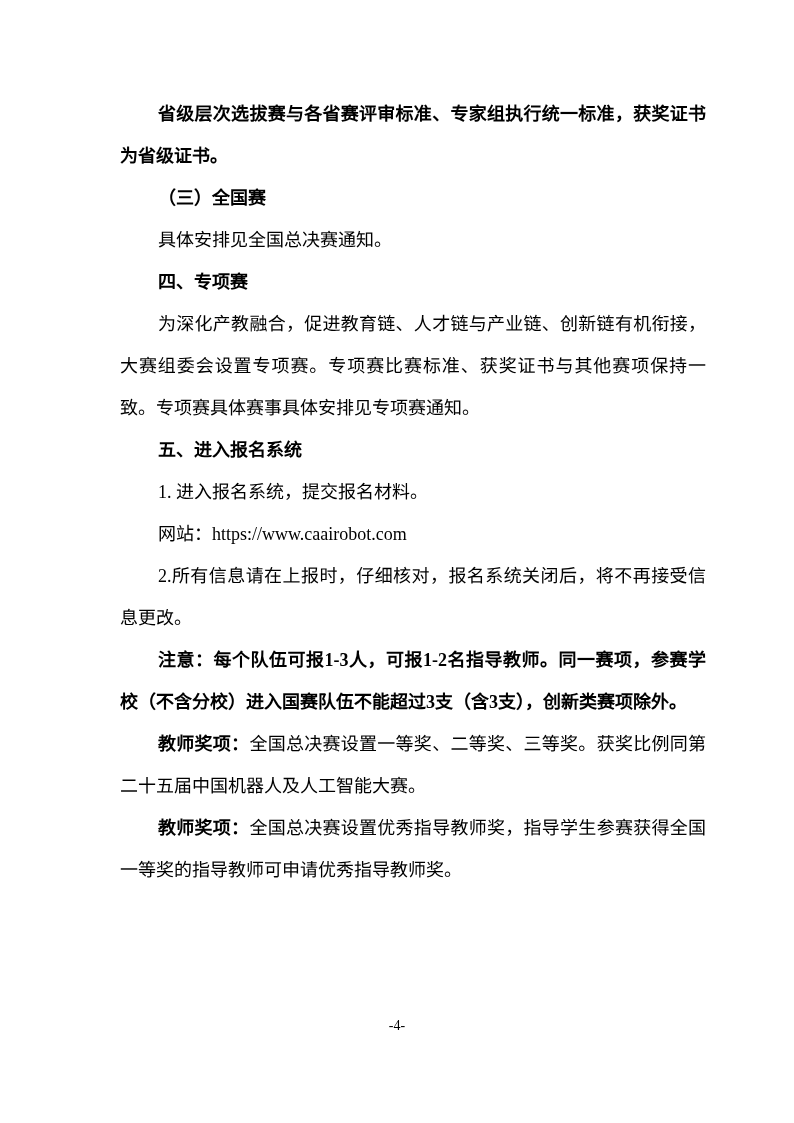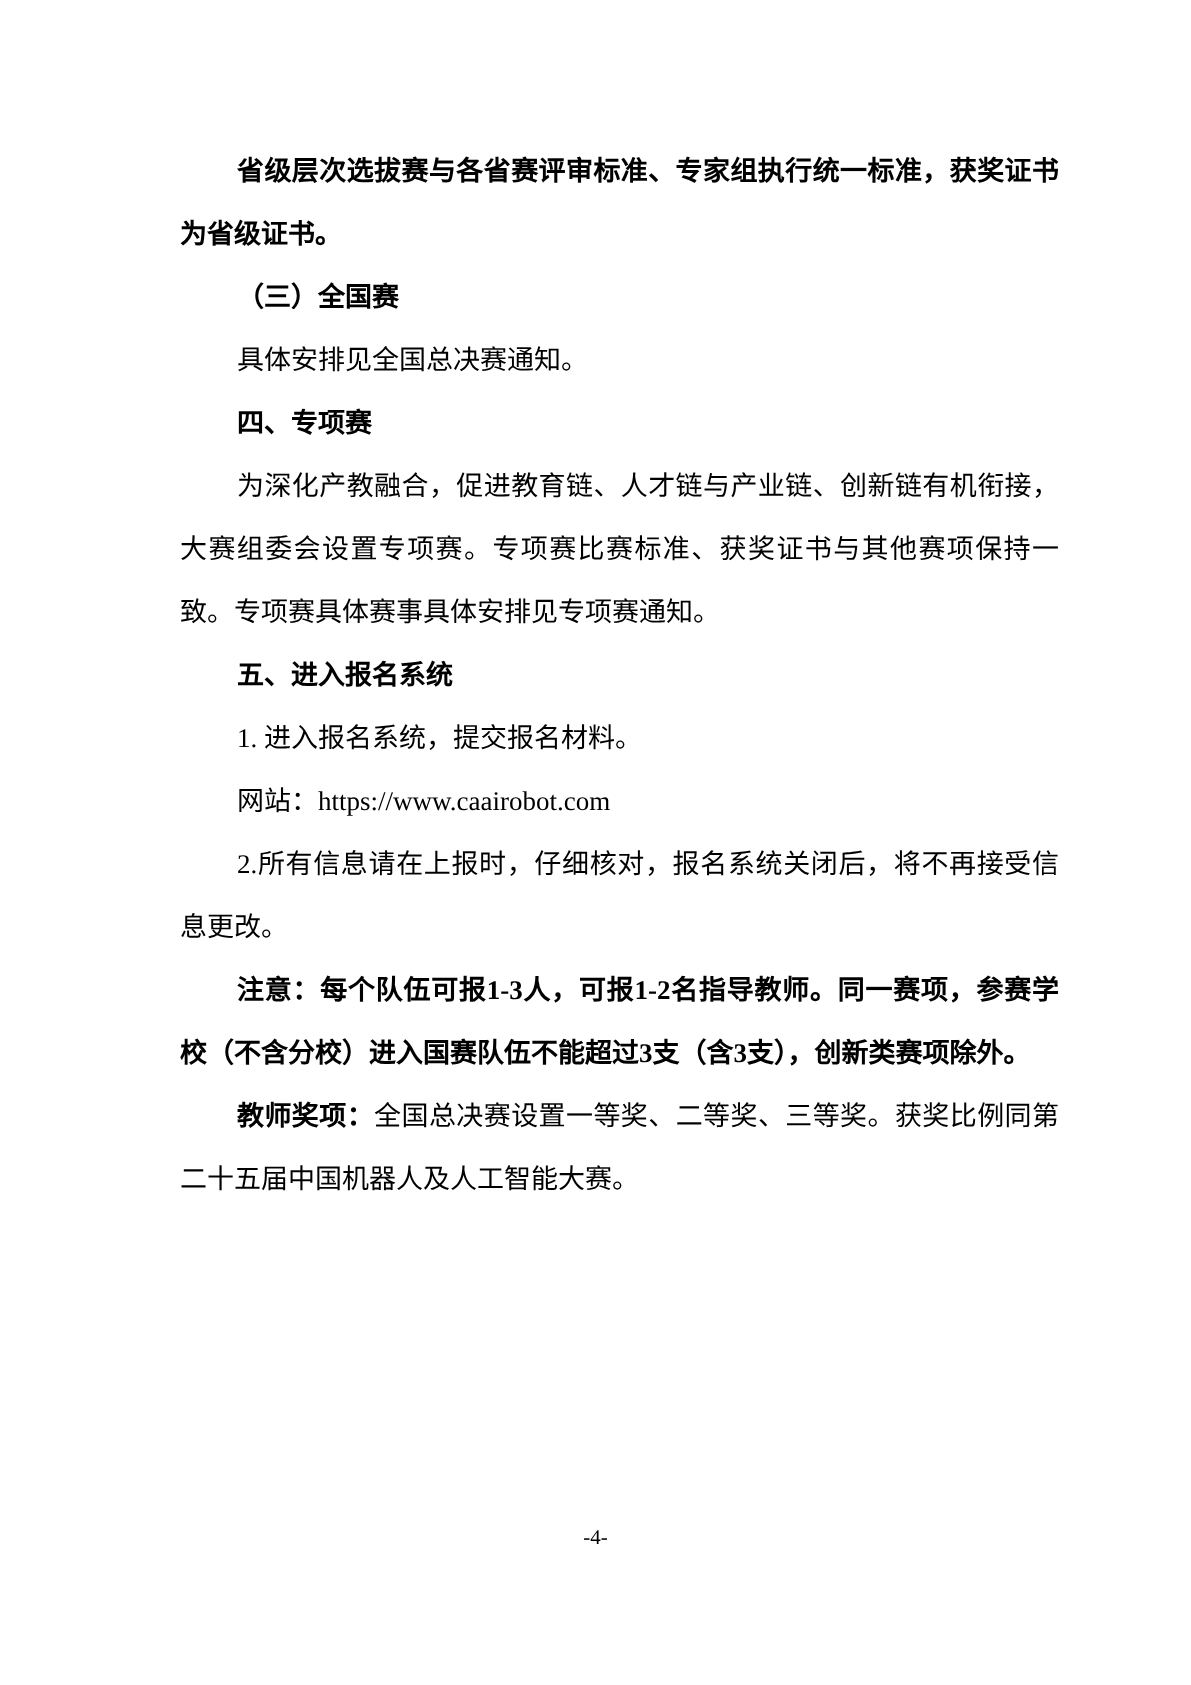--- a/index.html
+++ b/index.html
@@ -68,16 +68,19 @@
 
   <p class="para">2.所有信息请在上报时，仔细核对，报名系统关闭后，将不再接受信息更改。</p>
 
   <p class="para bold">注意：每个队伍可报1-3人，可报1-2名指导教师。同一赛项，参赛学校（不含分校）进入国赛队伍不能超过3支（含3支），创新类赛项除外。</p>
 
 
   <p class="para">
     <span class="bold">教师奖项：</span><span>全国总决赛设置一等奖、二等奖、三等奖。获奖比例同第二十五届中国机器人及人工智能大赛。</span>
   </p>
 
+  <p class="para">
+    <span class="bold">教师奖项：</span><span>全国总决赛设置优秀指导教师奖，指导学生参赛获得全国一等奖的指导教师可申请优秀指导教师奖。</span>
+  </p>
 
   <div class="footer">-4-</div>
 
 </div>
 
 </body></html>

